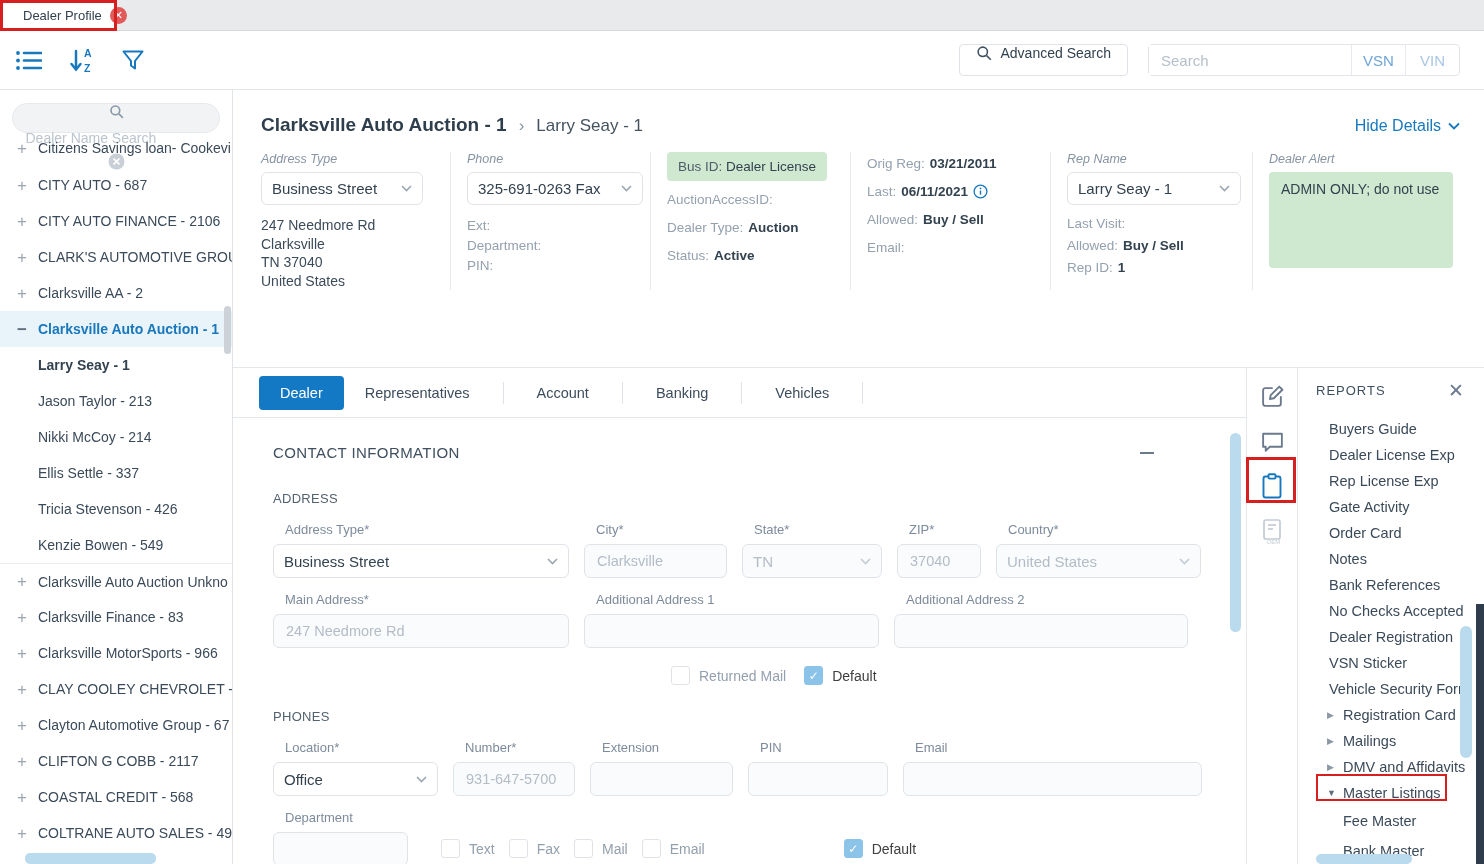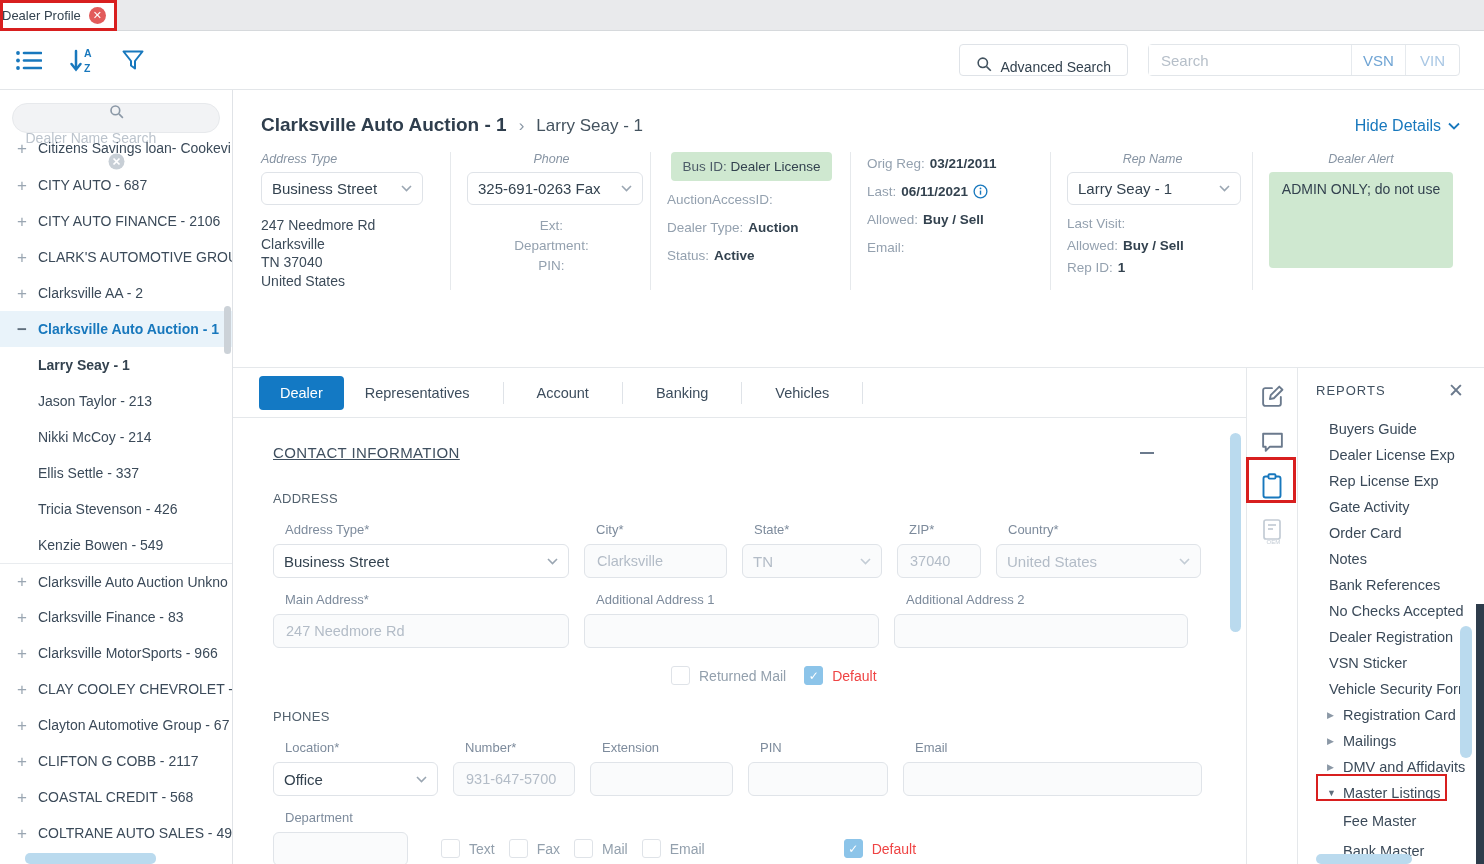--- a/index.html
+++ b/index.html
@@ -1,30 +1,30 @@
 <!DOCTYPE html>
 <html><head>
 <meta charset="utf-8">
 <style>
   * { margin:0; padding:0; box-sizing:border-box; }
   html,body { width:1484px; height:864px; overflow:hidden; }
   body { font-family:"Liberation Sans","DejaVu Sans",sans-serif; background:#fff; color:#33424f; position:relative; }
 
   
   .chrome-tabbar { height:31px; background:#e9eaec; border-bottom:1px solid #d6d9dc; display:flex; }
-  .chrome-tab { width:116px; background:#fff; display:flex; align-items:center; padding:0 10px 0 2px; gap:8px; }
+  .chrome-tab { width:116px; background:#fff; display:flex; align-items:center; padding:0 10px 0 23px; gap:8px; }
   .chrome-tab-label { font-size:13px; color:#33424f; white-space:nowrap; }
   .tab-close { width:17px; height:17px; border-radius:50%; background:#e25b5b; color:#fff; font-size:11px; line-height:16px; text-align:center; flex:0 0 auto; }
 
   
   .topbar { height:59px; background:#fff; border-bottom:1px solid #e3e6e9; display:flex; align-items:center; justify-content:space-between; padding:0 24px 0 16px; }
   .topbar-left { display:flex; align-items:center; gap:26px; }
   .tb-icon { display:inline-flex; cursor:pointer; }
   .topbar-right { display:flex; align-items:center; gap:20px; }
-  .adv-search { display:flex; align-items:flex-end; gap:8px; height:32px; padding:0 16px; border:1px solid #dfe3e8; border-radius:4px; background:#fff; font-size:14px; color:#33424f; }
+  .adv-search { display:flex; align-items:flex-start; gap:8px; height:32px; padding:0 16px; border:1px solid #dfe3e8; border-radius:4px; background:#fff; font-size:14px; color:#33424f; }
   .search-combo { display:flex; align-items:stretch; height:32px; border:1px solid #e2e6ea; border-radius:4px; width:312px; }
   .search-combo input { border:none; outline:none; flex:1; padding:0 12px; font-size:15px; color:#33424f; font-family:inherit; min-width:0; }
   .search-combo input::placeholder { color:#b6bfc9; }
   .vsn-seg { width:54px; display:flex; align-items:center; justify-content:center; font-size:15px; border-left:1px solid #e6eaee; }
   .vsn-seg.vsn { color:#6fa4d4;margin-left:36px; }
   .vsn-seg.vin { color:#a9c7e4; }
 
   .main-row { display:flex; height:774px; }
 
   
@@ -51,21 +51,21 @@
   .main-col { flex:1; display:flex; flex-direction:column; min-width:0; }
   .page-head { height:278px; border-bottom:1px solid #e5e8eb; }
   .crumb-row { display:flex; align-items:baseline; gap:12px; padding:24px 24px 0 28px; }
   .crumb-parent { font-size:19px; font-weight:700; color:#2f3e4d; }
   .crumb-sep { font-size:17px; color:#8a97a5; }
   .crumb-child { font-size:17px; color:#44535f; }
   .hide-details { margin-left:auto; font-size:16px; color:#1878bd; display:flex; align-items:center; gap:7px; cursor:pointer; }
 
   .detail-grid { display:grid; grid-template-columns:190px 200px 200px 200px 202px 1fr; padding:16px 24px 0 28px; }
   .dcol { padding-right:14px; }
-  .dcol + .dcol { padding-left:16px;text-align:center; }
+  .dcol + .dcol { padding-left:16px; }
   .dcol:not(:last-child) { border-right:1px solid #e6e9ec; }
   .dlabel { font-size:12.5px; color:#8794a3; margin-bottom:6px;font-style:italic; }
   .sel { height:33px; border:1px solid #dfe3e8; border-radius:6px; background:#fff; display:flex; align-items:center; justify-content:space-between; padding:0 10px; font-size:15px; color:#33424f; cursor:pointer; }
   .addr-lines { margin-top:11px; font-size:14px; line-height:18.5px; color:#3c4b59; }
   .gray-lines { margin-top:11px; font-size:13.5px; line-height:20px; color:#94a1af; }
   .chip { display:inline-block; background:#cfe8d0; border-radius:4px; padding:7px 11px; font-size:13.5px; color:#33424f; margin-bottom:11px; }
   .chip .lbl { color:#4d5c68; }
   .kv { font-size:13.5px; margin-bottom:13px; display:flex; align-items:center; gap:5px; }
   .kv .lbl { color:#94a1af; }
   .kv .val { color:#33424f; font-weight:600; }
@@ -74,36 +74,36 @@
 
   .workspace { flex:1; display:flex; min-height:0; }
   .form-area { width:1013px; flex:0 0 auto; display:flex; flex-direction:column; position:relative; }
   .tabs-row { height:50px; border-bottom:1px solid #e5e8eb; display:flex; align-items:center; padding-left:26px; }
   .tab-btn { padding:9px 21px; border-radius:4px; font-size:14.5px; color:#3d4d5d; cursor:pointer; white-space:nowrap; }
   .tab-btn.active { background:#1379c4; color:#fff; }
   .tsep { width:1px; height:22px; background:#dfe3e8; margin:0 12px; }
 
   .form-scroll { flex:1; overflow:hidden; padding:26px 40px 0 40px; position:relative; }
   .sec-head { display:flex; align-items:center; }
-  .sec-title { font-size:15px; letter-spacing:.4px; color:#3f4f5f;text-decoration:underline; }
+  .sec-title { font-size:15px; letter-spacing:.4px; color:#3f4f5f; }
   .collapse-dash { margin-left:auto; margin-right:52px; width:14px; height:2px; background:#6b7a8d; cursor:pointer; }
   .sub-title { font-size:13px; color:#55align; color:#53626f; margin:30px 0 16px 0; letter-spacing:.3px; }
   .frow { display:flex; gap:15px; margin-bottom:14px; }
   .fg { display:flex; flex-direction:column; }
   .flabel { font-size:13px; color:#7d8b9c; margin-bottom:7px; padding-left:12px; }
   .inp { height:34px; border:1px solid #e0e4e9; border-radius:6px; background:#fafbfc; font-size:14.5px; color:#b3bcc7; padding:0 12px; font-family:inherit; outline:none; }
   .sel.form { height:34px; }
   .sel.ro { background:#fafbfc; color:#b3bcc7; }
   .cbrow { display:flex; align-items:center; gap:18px; margin:18px 0 4px 0;padding-left:8px; }
   .cb { display:flex; align-items:center; gap:9px; cursor:pointer; }
   .box { width:19px; height:19px; border:1px solid #dfe3e8; border-radius:3px; background:#fff; display:flex; align-items:center; justify-content:center; font-size:12px; }
   .box.checked { background:#8cc4e9; border-color:#8cc4e9; color:#fff; }
   .box.checked::before { content:"\2713"; }
   .cb-label { font-size:14px; color:#93a0ad; }
-  .cb-label.dark { color:#ef4444; }
+  .cb-label.dark { color:#404040; }
   .form-vthumb { position:absolute; right:5px; top:65px; width:11px; height:199px; background:#badaee; border-radius:6px; }
 
   
   .icon-rail { width:51px; border-left:1px solid #e5e8eb; display:flex; flex-direction:column; align-items:center; padding-top:14px; gap:17px; flex:0 0 auto; }
   .rail-btn { width:28px; height:28px; display:flex; align-items:center; justify-content:center; cursor:pointer; }
   .reports { flex:1; border-left:1px solid #e5e8eb; position:relative; min-width:0; }
   .rp-head { height:44px; display:flex; align-items:center; padding:0 20px 0 18px; }
   .rp-title { font-size:13px; letter-spacing:1px; color:#3f4f5f;text-align:center; }
   .rp-close { margin-left:auto; font-size:19px; color:#6b7a8d; cursor:pointer; line-height:1; }
   .rp-list { padding-top:4px; }

